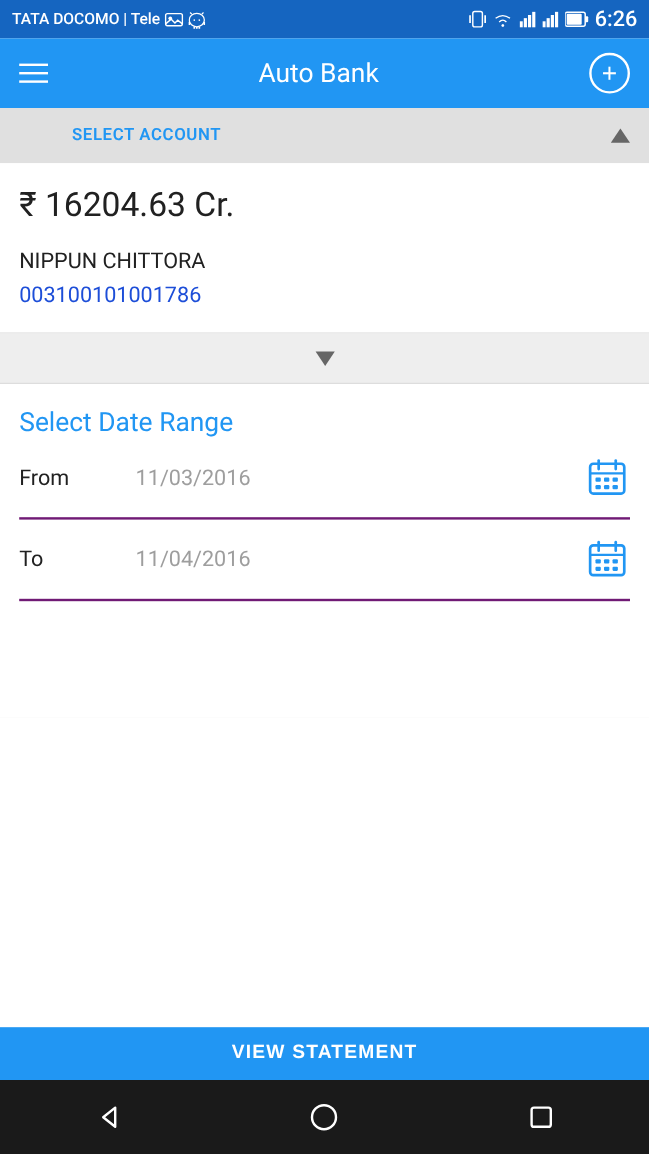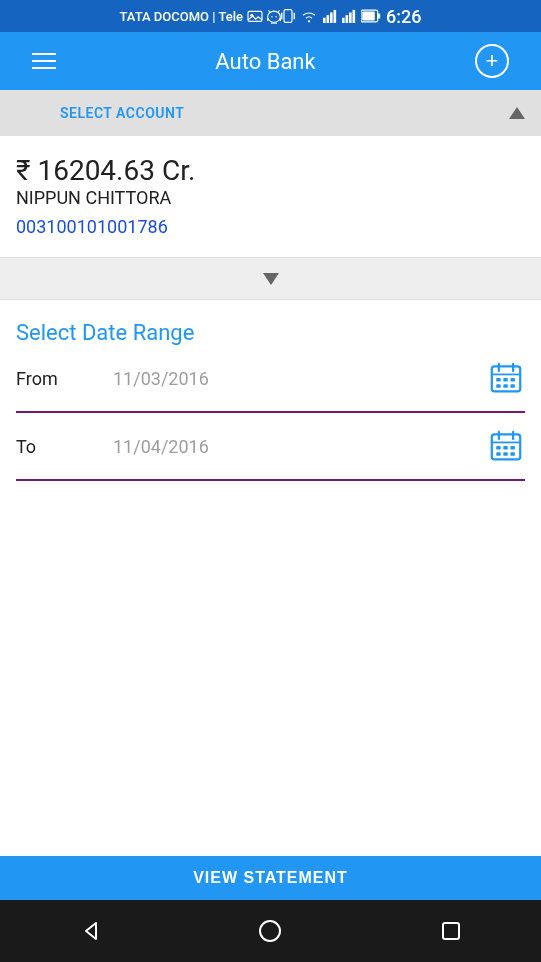--- a/index.html
+++ b/index.html
@@ -17,21 +17,21 @@
       display: flex;
       flex-direction: column;
     }
 
     
     .status-bar {
       background: #1565c0;
       height: 32px;
       display: flex;
       align-items: center;
-      justify-content: center;
+      justify-content: space-between;
       padding: 0 10px;
       color: white;
       font-size: 13px;
       font-weight: 500;
     }
 
     .status-left {
       display: flex;
       align-items: center;
       gap: 4px;
@@ -44,21 +44,21 @@
       font-size: 18px;
     }
 
     
     .app-bar {
       background: #2196f3;
       height: 58px;
       display: flex;
       align-items: center;
       justify-content: space-between;
-      padding: 0 32px;
+      padding: 0 16px;
       color: white;
     }
 
     .app-bar-title {
       font-size: 22px;
       font-weight: 400;
       color: white;
     }
 
     .hamburger-icon {
@@ -121,21 +121,21 @@
     .account-info {
       background: white;
       padding: 18px 16px 20px 16px;
       border-bottom: 1px solid #e0e0e0;
     }
 
     .account-balance {
       font-size: 28px;
       font-weight: 400;
       color: #212121;
-      margin-bottom: 0;
+      margin-bottom: 20px;
     }
 
     .account-name {
       font-size: 18px;
       color: #212121;
       margin-bottom: 8px;
       font-weight: 400;
     }
 
     .account-number {

